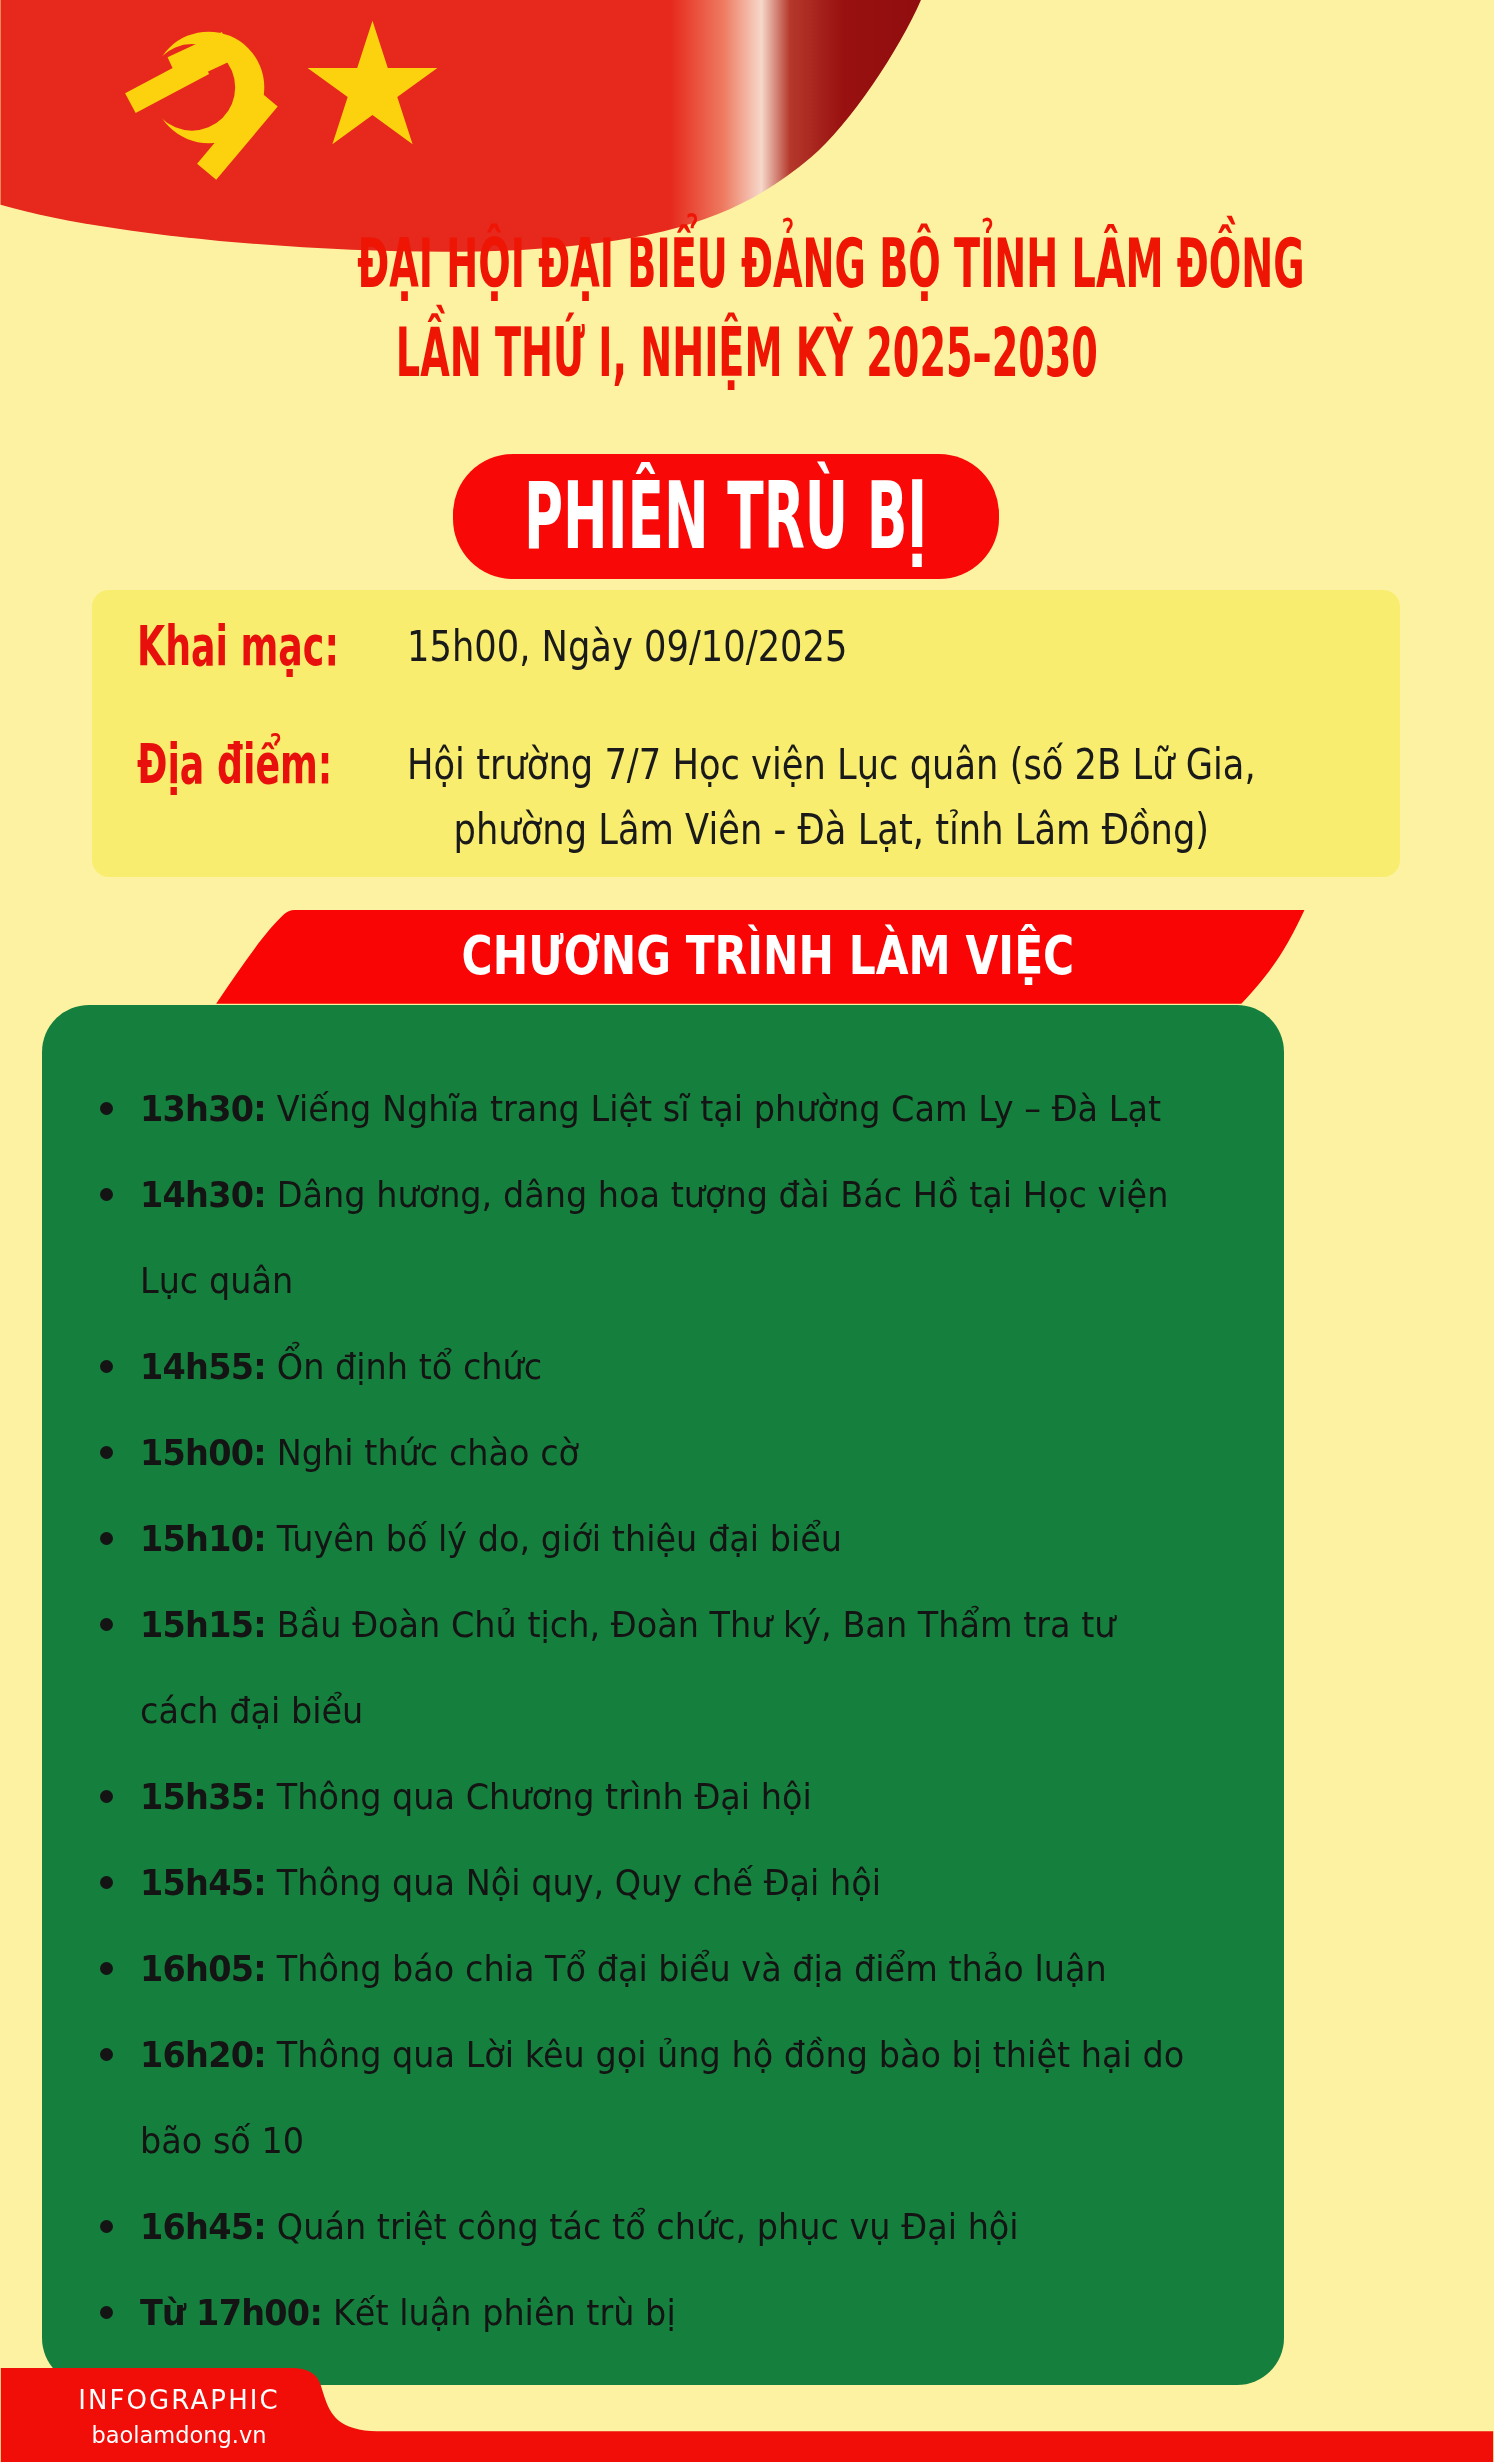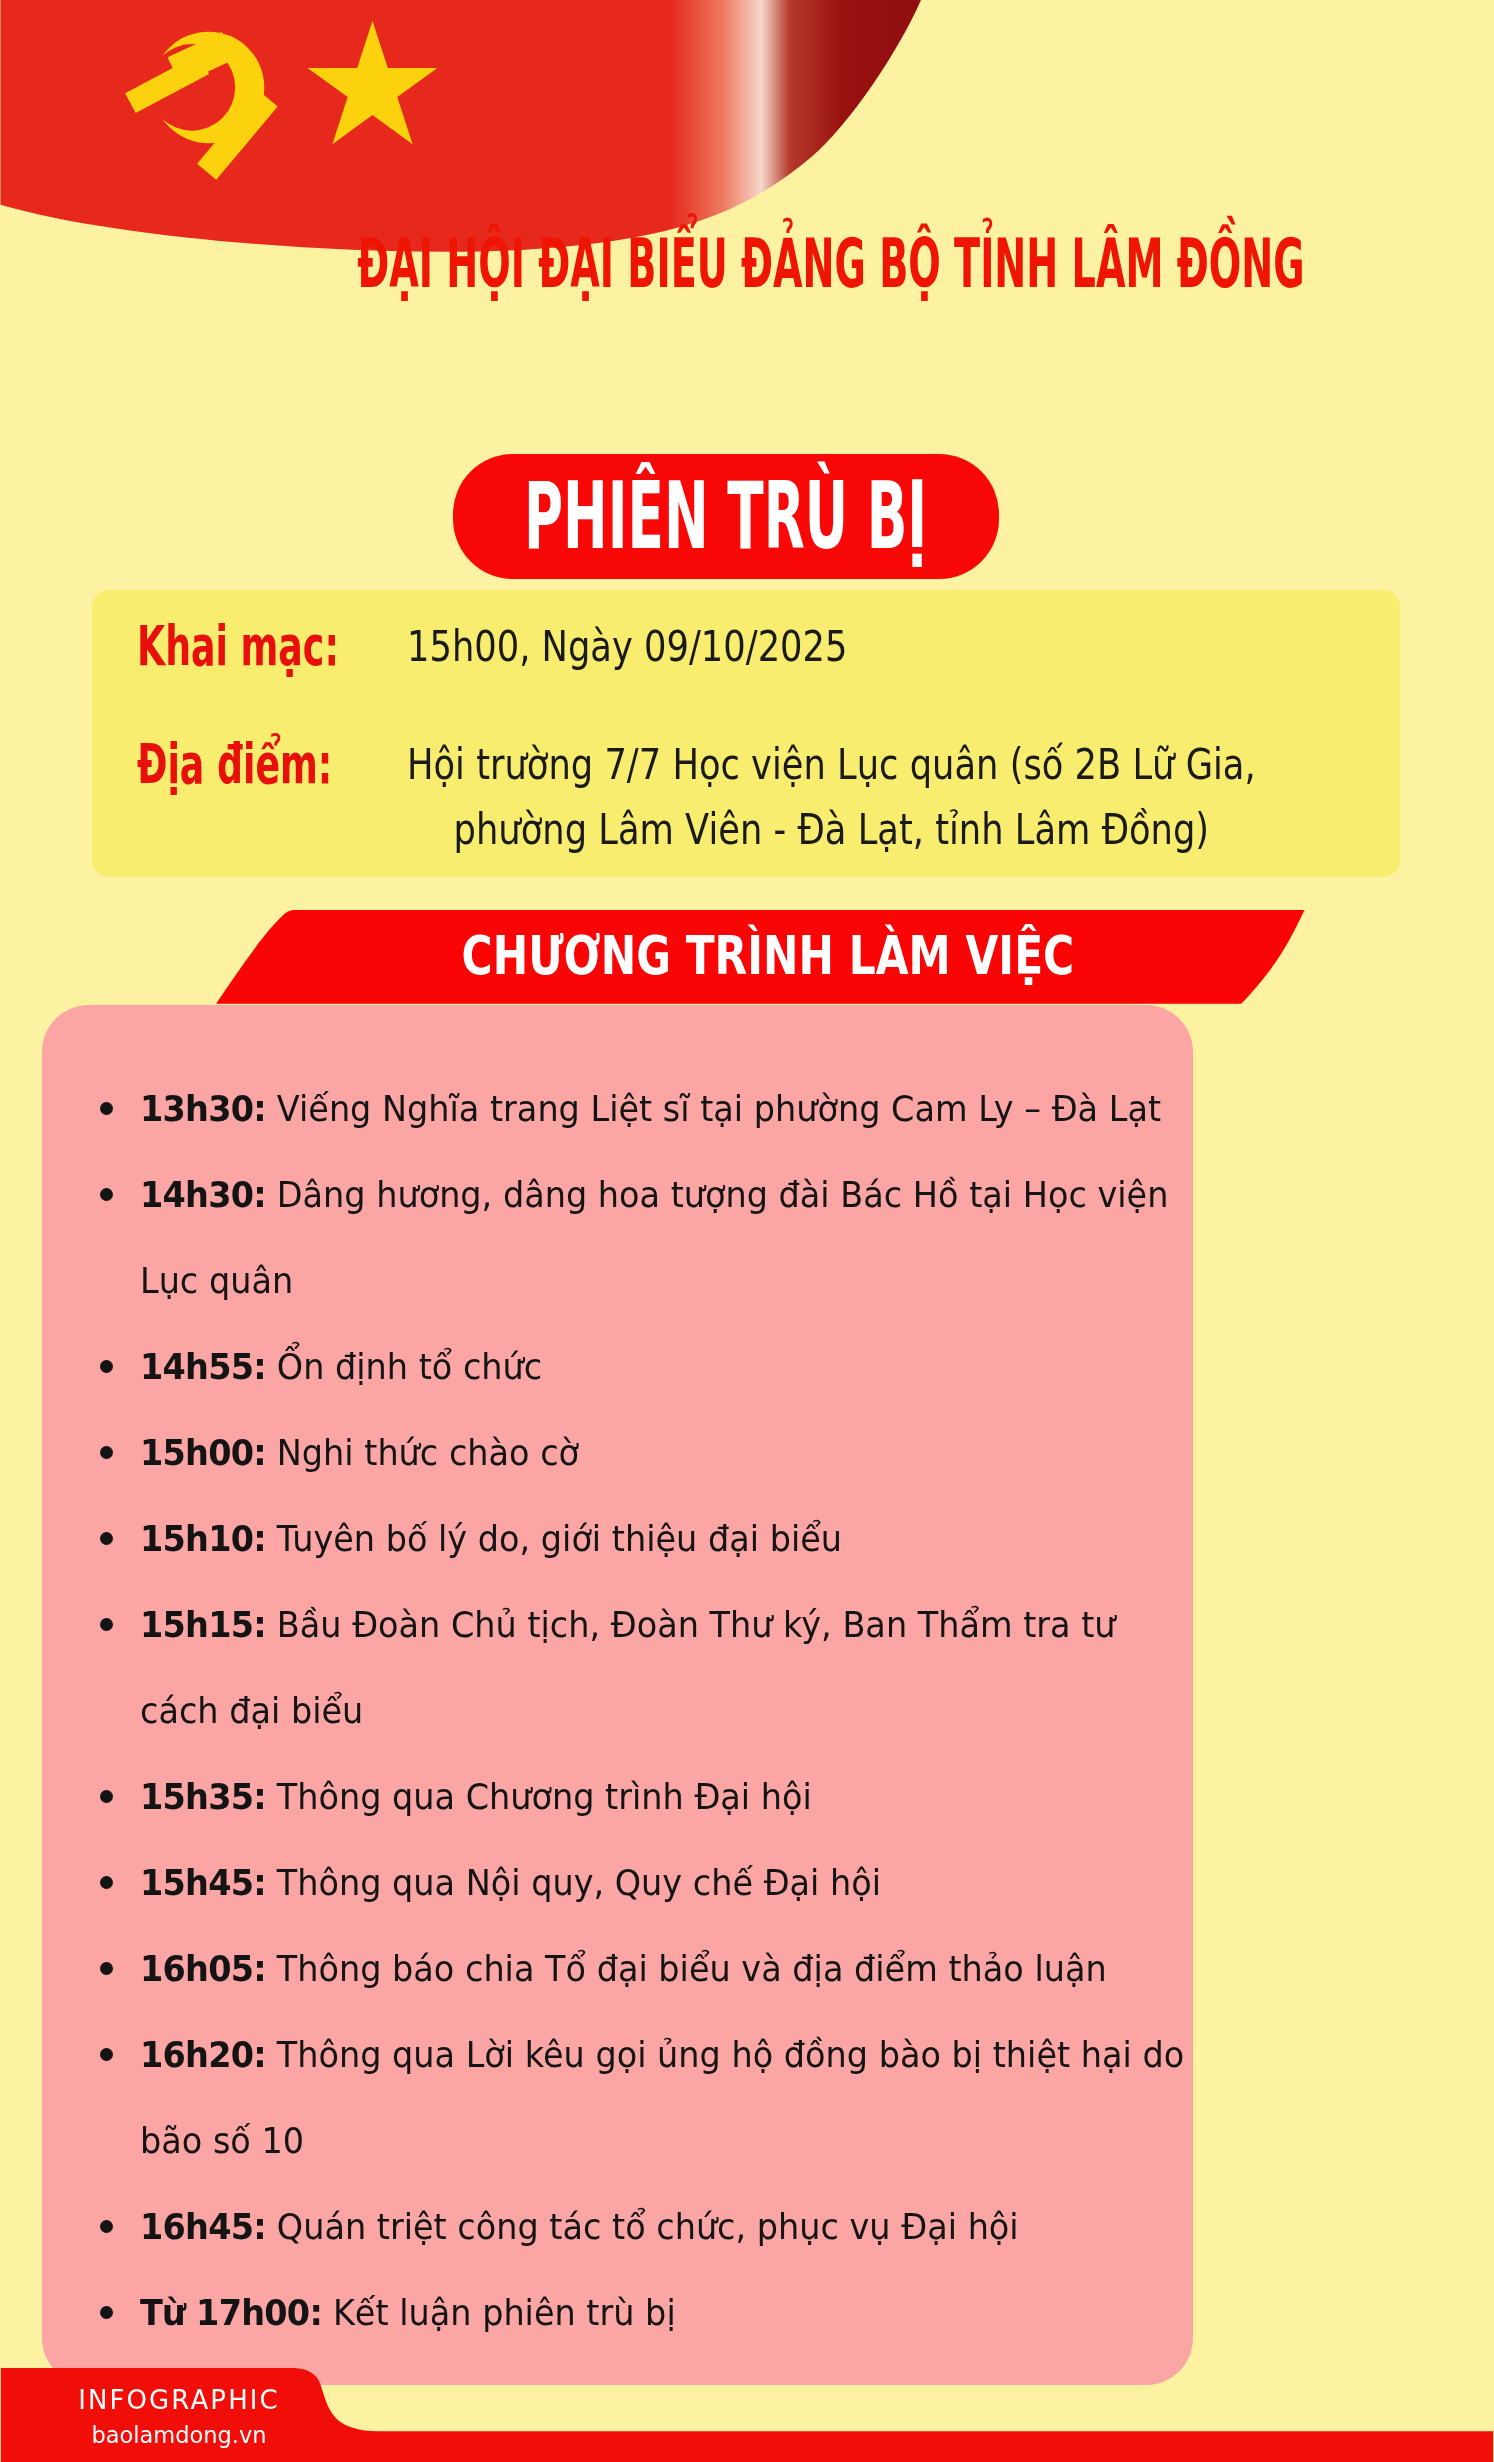--- a/index.html
+++ b/index.html
@@ -53,22 +53,22 @@
   
   .ribbon-svg{position:absolute;left:0;top:900px;}
   .ribbon-text{
     position:absolute;left:268px;top:910px;width:1000px;text-align:center;
     color:#FFFFFF;font-weight:bold;font-size:53px;line-height:92px;white-space:nowrap;
   }
   .ribbon-text .squeeze{display:inline-block;transform:scaleX(0.8);transform-origin:50% 50%;}
 
   
   .agenda-box{
-    position:absolute;left:42px;top:1005px;width:1151px;height:1380px;
-    background:#fca5a5;border-radius:47px;
+    position:absolute;left:42px;top:1005px;width:1242px;height:1380px;
+    background:#15803d;border-radius:47px;
     padding-top:61px;box-sizing:border-box;
   }
   .agenda-item{position:relative;padding-left:98px;}
   .dot{
     position:absolute;left:58px;top:36px;width:13.3px;height:13.3px;border-radius:50%;
     background:#141414;
   }
   .agenda-text{
     display:inline-block;transform:scaleX(0.93);transform-origin:0 0;
     color:#141414;font-size:36px;line-height:86px;
@@ -112,20 +112,23 @@
       <rect x="270" y="105" width="30" height="115" fill="#FCD20F" transform="rotate(40 285 162)"></rect>
       <rect x="150" y="87" width="100" height="27" fill="#FCD20F" transform="rotate(-28 200 100)"></rect>
       <rect x="205" y="52" width="72" height="36" fill="#FCD20F" transform="rotate(-25 241 70)"></rect>
     </g>
     <polygon fill="#FCD20F" points="447,25 428.6,81.7 369,81.7 417.2,116.7 398.8,173.3 447,138.3 495.2,173.3 476.8,116.7 525,81.7 465.4,81.7"></polygon>
   </svg>
 
   <div class="title-line title-1">
     <span class="squeeze">ĐẠI HỘI ĐẠI BIỂU ĐẢNG BỘ TỈNH LÂM ĐỒNG</span>
   </div>
+  <div class="title-line title-2">
+    <span class="squeeze">LẦN THỨ I, NHIỆM KỲ 2025–2030</span>
+  </div>
 
   <div class="pill">
     <span class="pill-text">PHIÊN TRÙ BỊ</span>
   </div>
 
   <div class="info-box">
     <div class="info-label info-label-1">Khai mạc:</div>
     <div class="info-value info-value-1">15h00, Ngày 09/10/2025</div>
     <div class="info-label info-label-2">Địa điểm:</div>
     <div class="info-value info-value-2">

